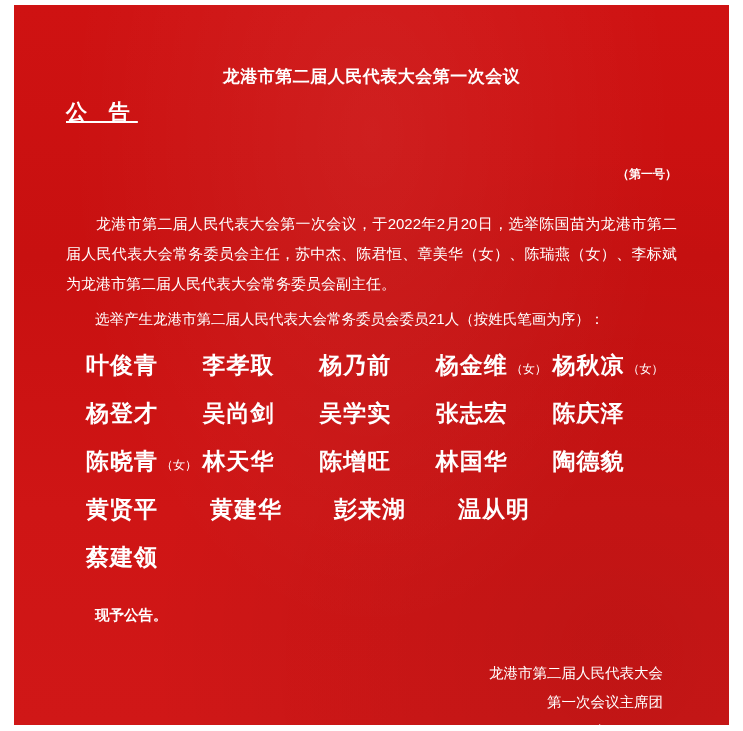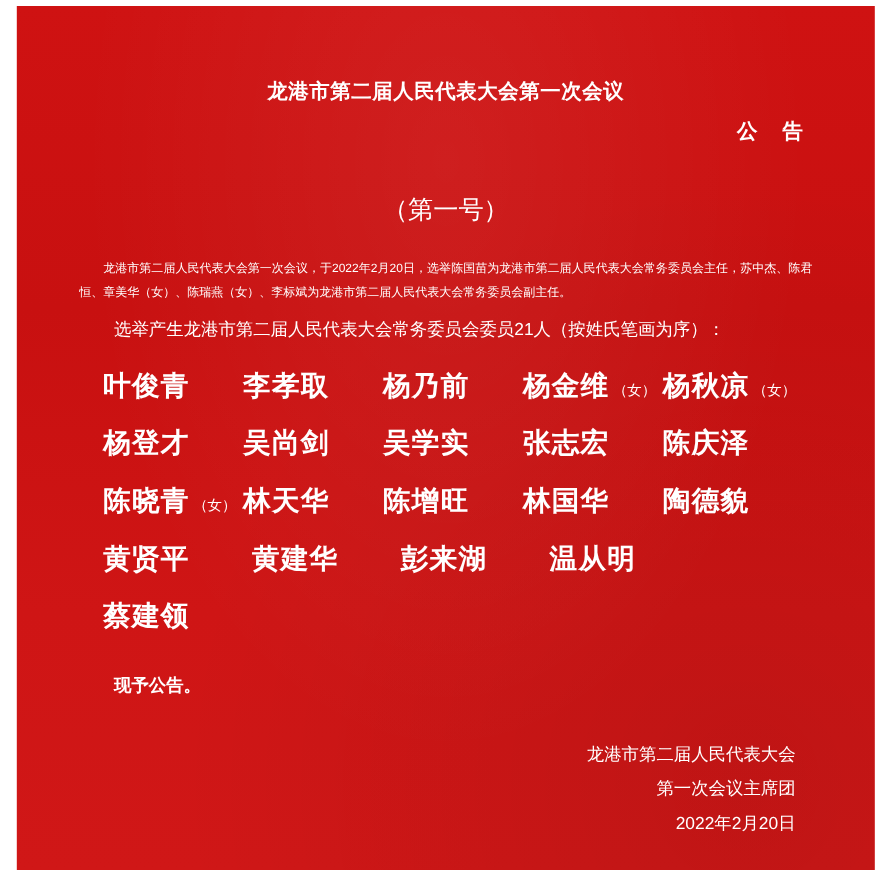--- a/index.html
+++ b/index.html
@@ -36,34 +36,35 @@
   }
   .title-line1 {
     text-align: center;
     font-size: 17px;
     font-weight: bold;
     letter-spacing: 0.5px;
     padding-top: 58px;
     line-height: 1.6;
   }
   .title-line2 {
-    text-align: right;
-    font-size: 17px;
+    text-align: left;
+    font-size: 21px;
     font-weight: bold;
     letter-spacing: 8px;
     padding-top: 8px;
+    text-decoration: underline;
   }
   .number {
-    text-align: center;
-    font-size: 21px;
-    font-weight: normal;
+    text-align: right;
+    font-size: 12px;
+    font-weight: bold;
     padding-top: 40px;
   }
   .para {
-    font-size: 10px;
+    font-size: 15px;
     line-height: 2.0;
     text-indent: 2em;
     padding-top: 26px;
     text-align: justify;
   }
   .para2 {
     font-size: 14.5px;
     line-height: 2.0;
     text-indent: 2em;
     padding-top: 6px;

